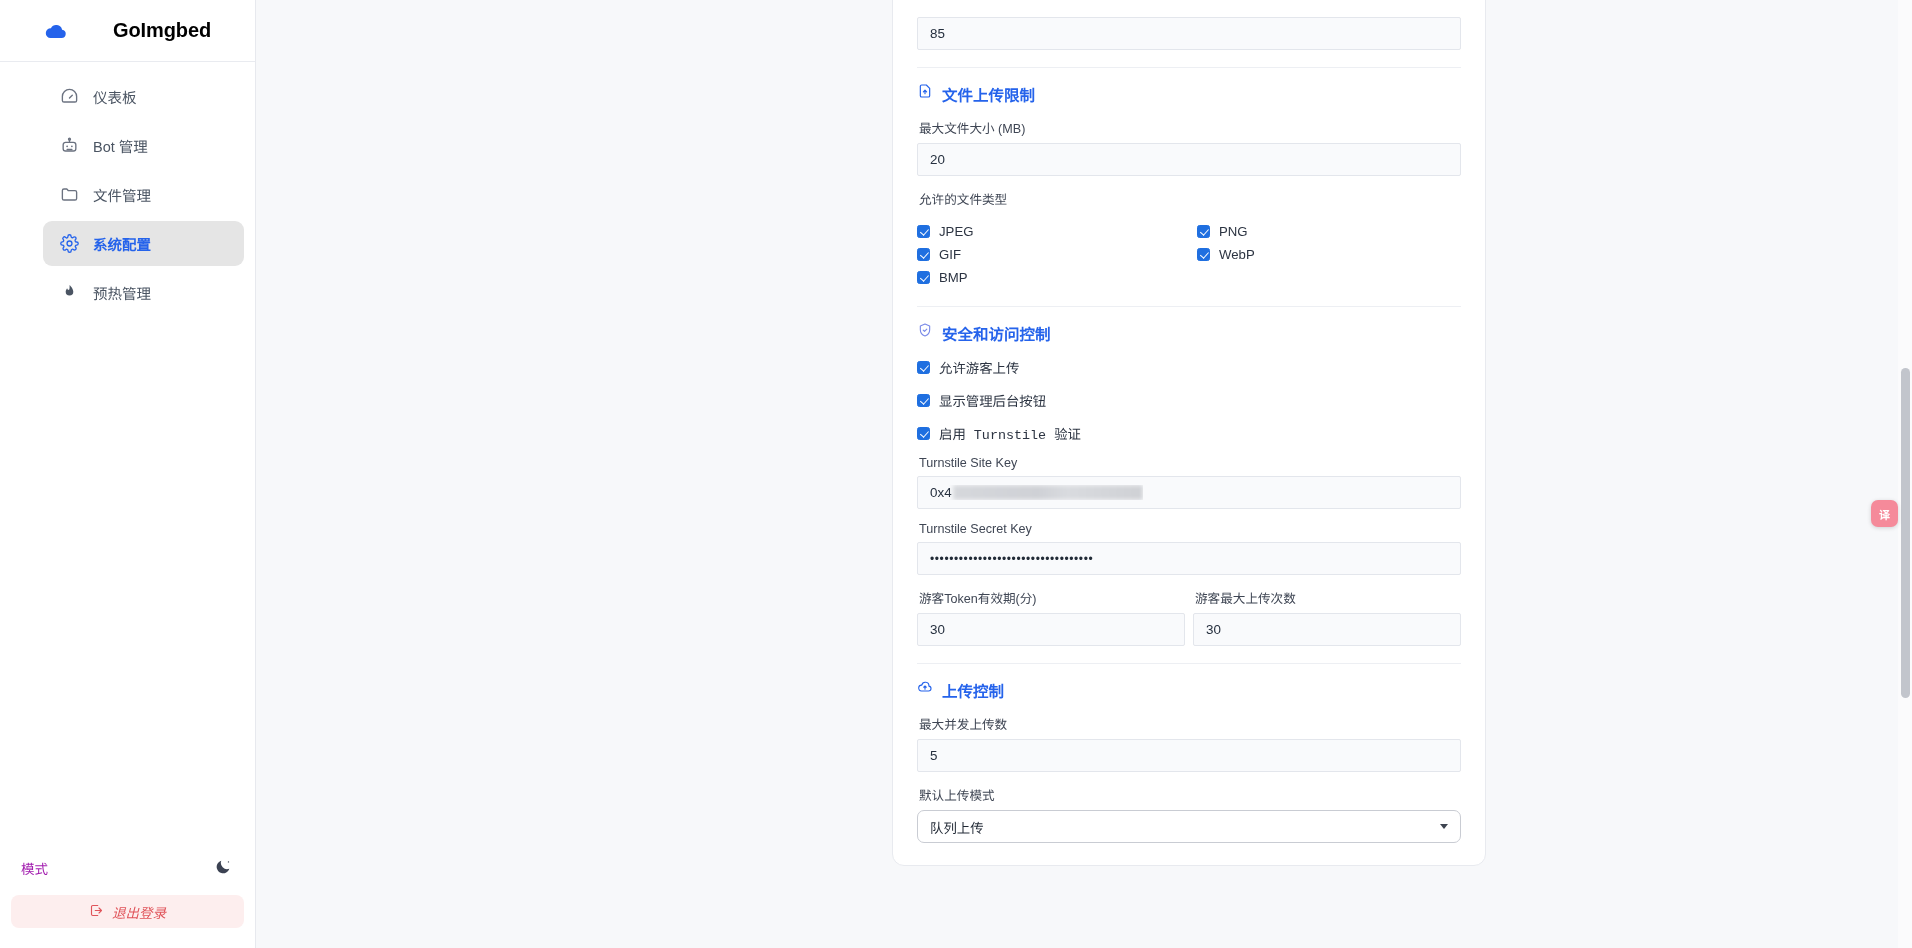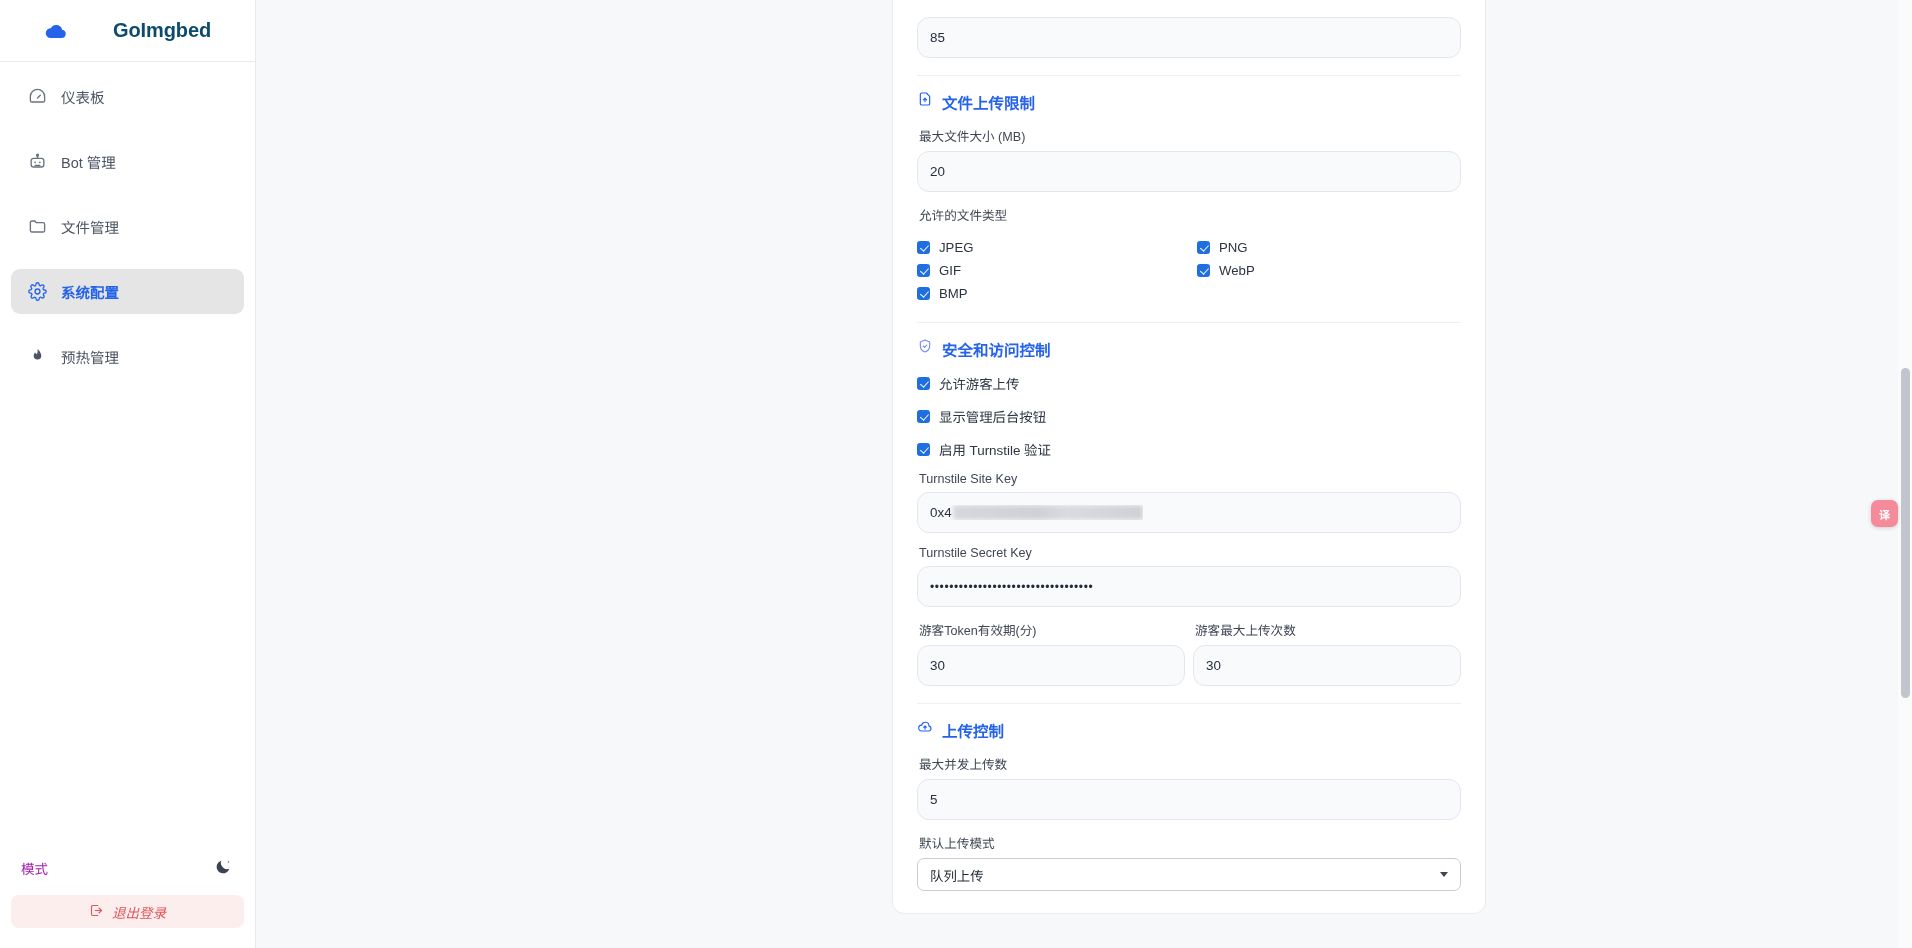--- a/index.html
+++ b/index.html
@@ -30,25 +30,25 @@
     display: flex;
     align-items: center;
     justify-content: center;
     gap: 9px;
     border-bottom: 1px solid #e9ebf0;
   }
   .brand-icon { width: 24px; height: 24px; display: block; }
   .brand-text {
     font-size: 20px;
     font-weight: bold;
-    color: #0c4a6e;
+    color: #000000;
     letter-spacing: -0.1px;
     margin-left: 36px;
   }
-  .nav { padding: 12px 11px 0 11px; display: flex; flex-direction: column; gap: 20px; }
+  .nav { padding: 12px 11px 0 11px; display: flex; flex-direction: column; gap: 4px; margin-left: 32px; }
   .nav-item {
     display: flex;
     align-items: center;
     gap: 14px;
     height: 45px;
     padding: 0 17px;
     border-radius: 9px;
     color: #4b5563;
     font-size: 14.5px;
     cursor: pointer;
@@ -119,23 +119,23 @@
   }
   .field { margin-top: 0; }
   .field-label {
     font-size: 12.6px;
     color: #3f4654;
     margin: 0 0 6px 2px;
     display: block;
   }
   .input {
     width: 100%;
-    height: 41px;
+    height: 33px;
     border: 1px solid #e3e6ec;
-    border-radius: 12px;
+    border-radius: 2px;
     background: #f9fafc;
     padding: 0 12px;
     font-size: 13.4px;
     color: #26303f;
     font-family: inherit;
     display: flex;
     align-items: center;
   }
   .input.dots { letter-spacing: 0.6px; font-size: 12px; color: #222b37; }
   .divider {
@@ -182,21 +182,21 @@
   .cb::after {
     content: "";
     position: absolute;
     left: 3.6px; top: 1px;
     width: 3.5px; height: 7px;
     border: solid #ffffff;
     border-width: 0 1.8px 1.8px 0;
     transform: rotate(42deg);
   }
   .sec-list { display: flex; flex-direction: column; gap: 13px; margin-bottom: 13px; }
-  .sec-list .cb-row { font-size: 13.4px; }
+  .sec-list .cb-row { font-size: 13.4px; font-family: Liberation Mono, monospace; }
   .field + .field { margin-top: 13px; }
   .two-col {
     display: grid;
     grid-template-columns: 1fr 1fr;
     column-gap: 8px;
     margin-top: 13px;
   }
   .select {
     width: 100%;
     height: 33px;

